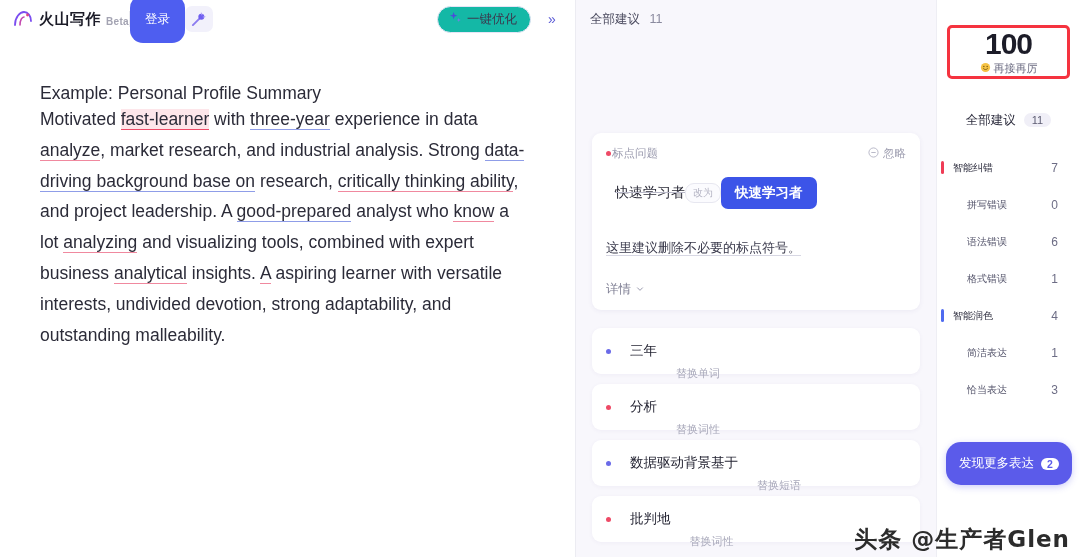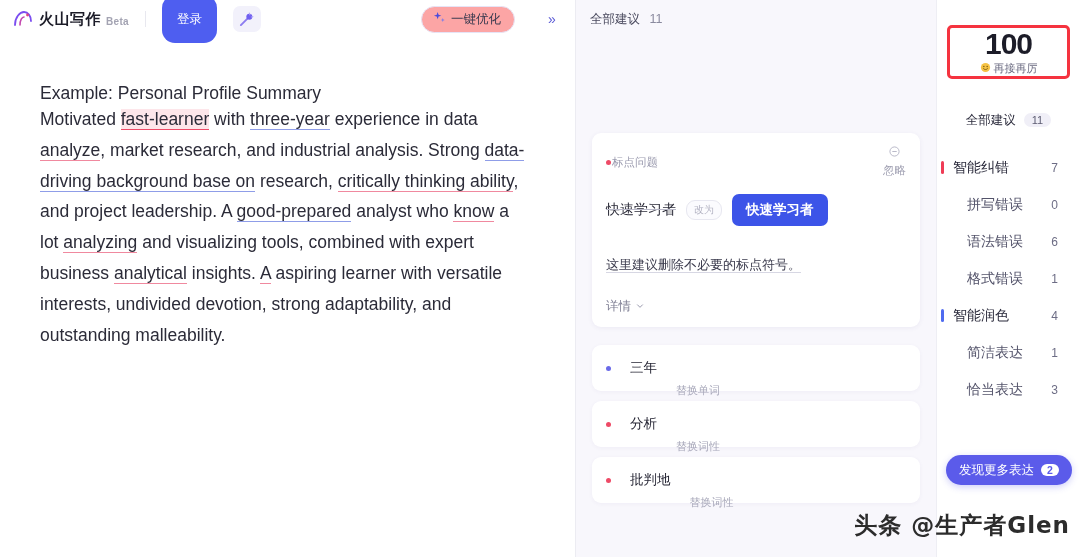--- a/index.html
+++ b/index.html
@@ -15,21 +15,21 @@
   .editor-pane {
     width: 576px; height: 557px;
     background: #ffffff;
     position: relative;
     border-right: 1px solid #ececf2;
   }
   .editor-topbar {
     height: 38px; width: 100%;
     display: flex; align-items: center;
     padding: 0 10px 0 12px;
-    gap: 16px;
+    gap: 0;
     background: #fff;
   }
   .brand { display: flex; align-items: center; gap: 5px; }
   .brand-mark { width: 22px; height: 22px; position: relative; }
   .brand-name {
     font-size: 15px; font-weight: 700; color: #1c1c28; letter-spacing: .5px;
   }
   .beta-tag {
     font-size: 10px; color: #a3a3b2; font-weight: 700;
     letter-spacing: .3px; transform: translateY(2px);
@@ -42,21 +42,21 @@
     border: none; cursor: pointer; line-height: 1;
   }
   .tool-icon-btn {
     width: 28px; height: 26px; border-radius: 7px;
     background: #f2f1fb; display: flex; align-items: center; justify-content: center;
     cursor: pointer;
   }
   .topbar-spacer { flex: 1; }
   .optimize-btn {
     display: flex; align-items: center; gap: 5px;
-    background: #fca5a5; border: 1px solid #e6e4f6;
+    background: #14b8a6; border: 1px solid #e6e4f6;
     border-radius: 14px; padding: 4px 13px 4px 11px;
     font-size: 12.5px; color: #3b3b50; cursor: pointer;
   }
   .collapse-btn {
     margin-left: 8px; width: 26px; height: 24px;
     display: flex; align-items: center; justify-content: center;
     color: #5b5bd6; font-size: 14px; cursor: pointer;
     border-radius: 6px;
   }
 
@@ -101,25 +101,25 @@
     padding: 13px 14px 12px 14px;
     margin-bottom: 18px;
   }
   .card-top { display: flex; align-items: center; justify-content: space-between; }
   .tag-wrap { display: flex; align-items: center; gap: 1px; }
   .dot { width: 5px; height: 5px; border-radius: 50%; background: #ee4a66; }
   .dot.blue { background: #6a6ae8; }
   .tag-label { font-size: 11.5px; color: #9a9aae; }
   .ignore {
     display: flex; align-items: center; gap: 4px;
-    font-size: 11.5px; color: #a0a0b2; cursor: pointer; flex-direction: column;
+    font-size: 11.5px; color: #a0a0b2; cursor: pointer;
   }
   .rep-row {
-    display: flex; align-items: center; gap: 10px;
-    margin: 16px 0 4px 0;
+    display: flex; align-items: center; 
+    margin: 16px 0 4px 9px;
   }
   .old-word {
     font-size: 14px; color: #2b2b38;
     text-decoration: line-through; text-decoration-color: #b9b9c9;
   }
   .arrow-chip {
     font-size: 10px; color: #b2b2c2;
     border: 1px solid #e7e7f0; border-radius: 9px;
     padding: 2px 7px; background: #fbfbfe;
   }
@@ -144,21 +144,21 @@
     box-shadow: 0 1px 4px rgba(70,60,130,.05);
     height: 46px; display: flex; align-items: center;
     padding: 0 14px; gap: 19px; margin-bottom: 10px;
     cursor: pointer;
   }
   .row-word { font-size: 13.5px; color: #1f1f2e; font-weight: 500; }
   .row-action { font-size: 11px; color: #a8a8ba; margin-top: 44px; }
 
   
   .watermark {
-    position: absolute; right: 10px; bottom: 16px;
+    position: absolute; right: 10px; bottom: 2px;
     font-size: 23px; font-weight: 700; color: #2c2c2c;
     letter-spacing: 1px; z-index: 45;
     font-family: "DejaVu Sans", sans-serif;
   }
 
   
   .score-pane {
     width: 144px; height: 557px;
     background: #ffffff; border-left: 1px solid #eeeef4;
     position: relative;
@@ -196,29 +196,29 @@
   .cat-list { margin-top: 14px; }
   .cat {
     height: 37px; display: flex; align-items: center;
     padding-left: 16px; position: relative; cursor: pointer;
   }
   .cat .bar {
     position: absolute; left: 4px; width: 3px; height: 13px; border-radius: 2px;
   }
   .bar.red { background: #ef3c56; }
   .bar.blue { background: #4f6bf0; }
-  .cat-name { font-size: 14px; color: #2b2b3c; }
+  .cat-name { font-size: 10px; color: #2b2b3c; }
   .cat-name.sub { color: #53536a; padding-left: 14px; }
   .cat-cnt {
     position: absolute; right: 22px; font-size: 12px; color: #6d6d85;
   }
 
   .discover-btn {
     position: absolute; left: 9px; bottom: 72px;
-    width: 126px; height: 30px; border-radius: 15px;
+    width: 126px; height: 43px; border-radius: 15px;
     background: #5b5bea; color: #fff;
     display: flex; align-items: center; justify-content: center; gap: 7px;
     font-size: 12.5px; font-weight: 500; cursor: pointer;
     box-shadow: 0 2px 7px rgba(91,91,234,.3);
   }
   .discover-badge {
     background: #fff; color: #5b5bea; font-size: 10.5px;
     border-radius: 8px; padding: 0px 6px; font-weight: 600;
   }
 </style>
@@ -317,20 +317,25 @@
             <span class="dot blue"></span>
             <span class="row-word">三年</span>
             <span class="row-action">替换单词</span>
           </div>
           <div class="row-item">
             <span class="dot"></span>
             <span class="row-word">分析</span>
             <span class="row-action">替换词性</span>
           </div>
           <div class="row-item">
+            <span class="dot blue"></span>
+            <span class="row-word">数据驱动背景基于</span>
+            <span class="row-action">替换短语</span>
+          </div>
+          <div class="row-item">
             <span class="dot"></span>
             <span class="row-word">批判地</span>
             <span class="row-action">替换词性</span>
           </div>
         </div>
     </div>
 
   </div>
 
   <div class="score-pane">

